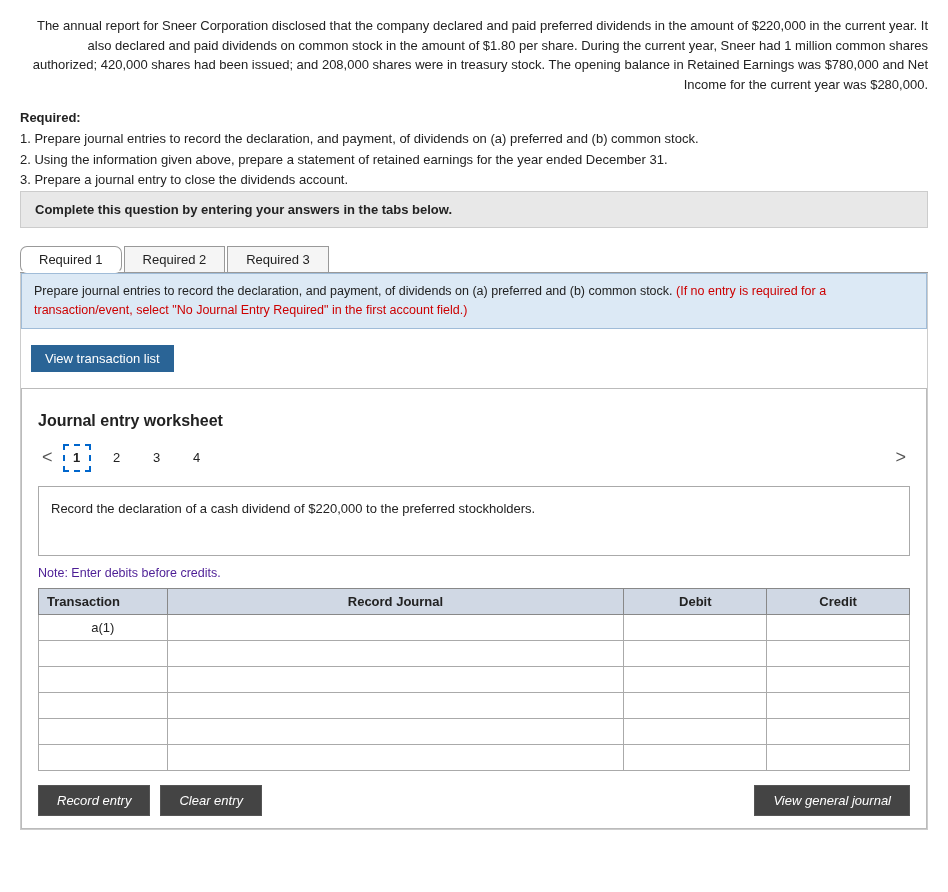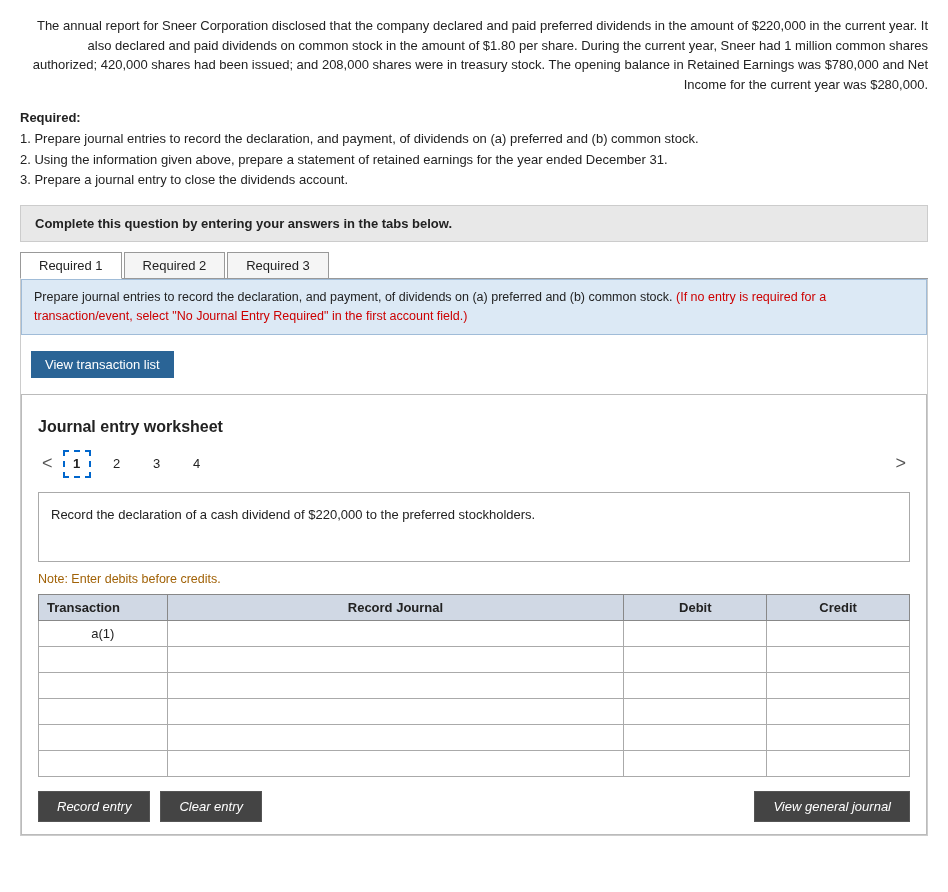--- a/index.html
+++ b/index.html
@@ -14,34 +14,33 @@
     .page-wrapper {
       padding: 16px 20px;
     }
     .intro-text {
       font-size: 13px;
       line-height: 1.5;
       margin-bottom: 14px;
       text-align: right;
     }
     .required-section {
-      margin-bottom: 14px;
     }
     .required-section p {
       font-size: 13px;
       line-height: 1.6;
     }
     .required-section p strong {
       font-weight: bold;
     }
     .instruction-box {
       background: #e8e8e8;
       border: 1px solid #ccc;
       padding: 10px 14px;
-      margin-bottom: 10px;
+      margin-bottom: 18px;
       font-size: 13px;
       font-weight: bold;
     }
     .tabs-container {
       margin-bottom: 0;
     }
     .tabs-row {
       display: flex;
       gap: 0;
       border-bottom: 1px solid #999;
@@ -56,20 +55,21 @@
       background: #f5f5f5;
       margin-right: 2px;
     }
     .tab.active {
       background: #fff;
       font-weight: normal;
       border-bottom: 1px solid #fff;
       margin-bottom: -1px;
       z-index: 1;
       position: relative;
+      border-radius: 7px;
     }
     .tab-content {
       border: 1px solid #ccc;
       border-top: none;
       padding: 0;
     }
     .instruction-note {
       background: #dce9f5;
       border: 1px solid #a0bcd8;
       padding: 8px 12px;
@@ -151,21 +151,21 @@
     }
     .declaration-box {
       border: 1px solid #aaa;
       padding: 12px;
       font-size: 13px;
       margin-bottom: 10px;
       min-height: 70px;
       line-height: 1.5;
     }
     .note-text {
-      color: #a16207;
+      color: #4c1d95;
       font-size: 12.5px;
       margin-bottom: 8px;
     }
     .journal-table {
       width: 100%;
       border-collapse: collapse;
       margin-bottom: 14px;
     }
     .journal-table th {
       background: #d0d8e4;

